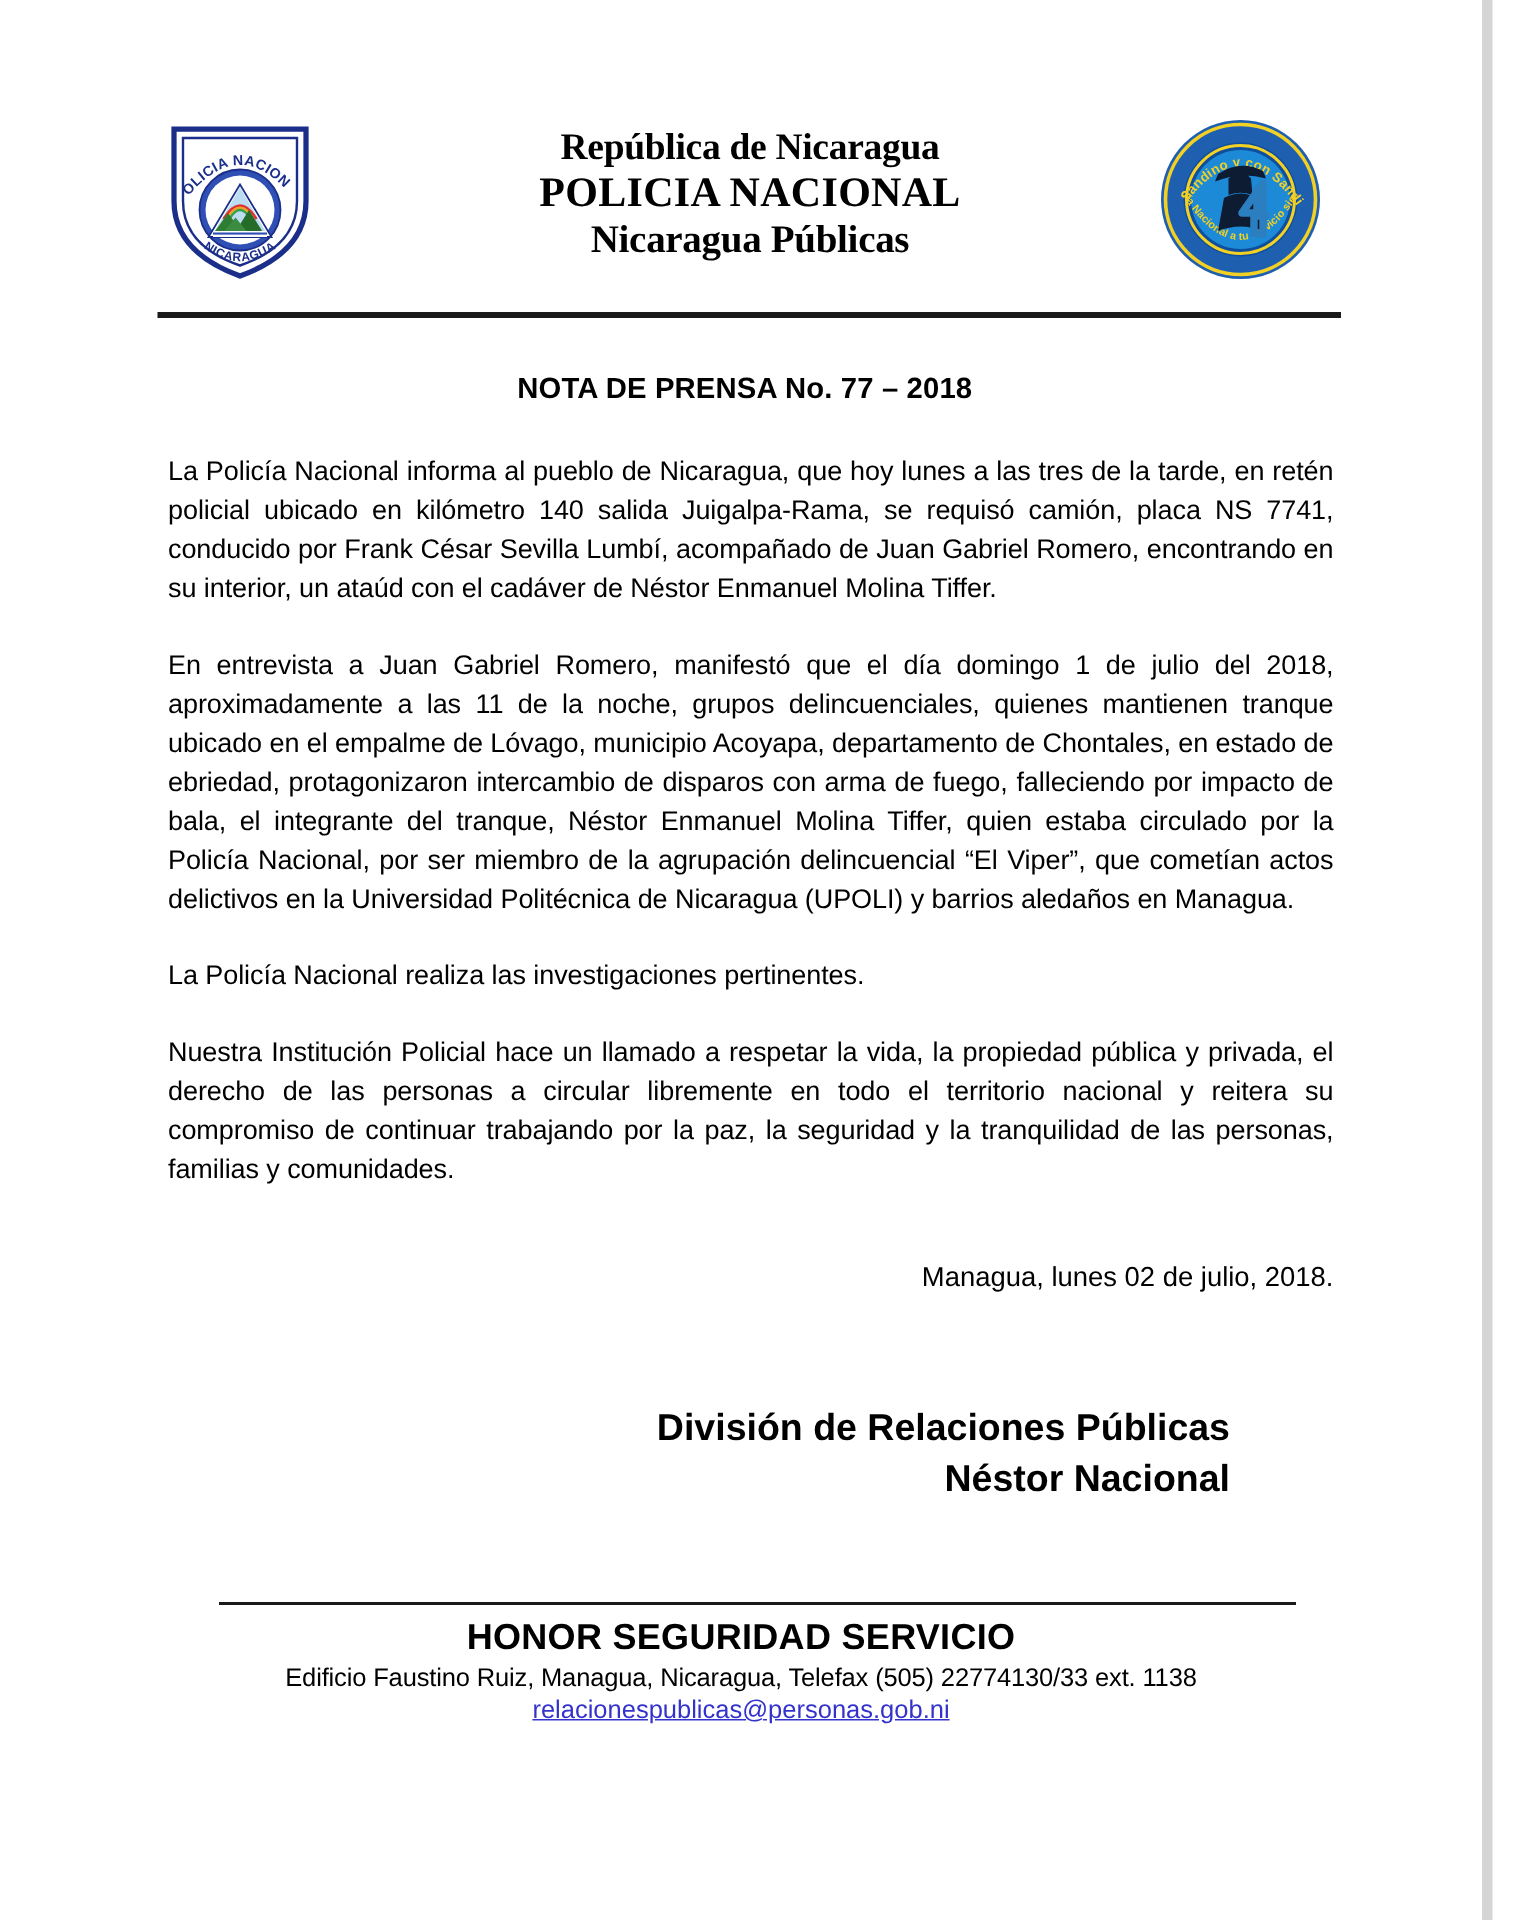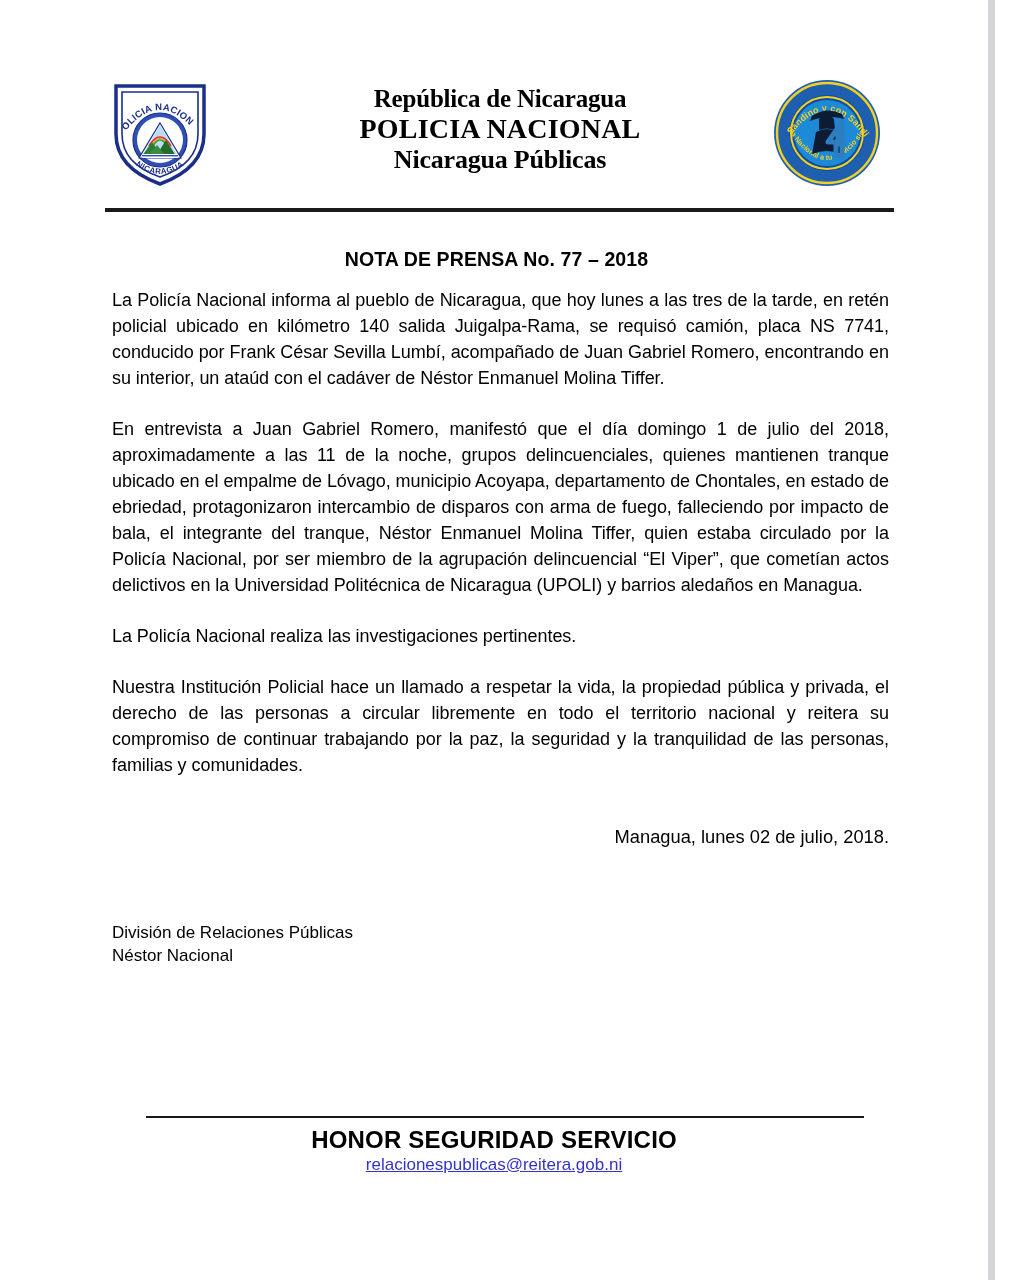--- a/index.html
+++ b/index.html
@@ -99,21 +99,21 @@
     left: 112px;
     top: 248px;
     width: 777px;
   }
 
   .nota-heading {
     text-align: center;
     font-size: 19.5px;
     font-weight: bold;
     letter-spacing: 0.1px;
-    margin: 0 0 16px 0;
+    margin: 0 0 30px 0;
     padding-right: 8px;
   }
 
   .para {
     font-size: 18px;
     line-height: 1.445;
     text-align: justify;
     margin: 0 0 25px 0;
     letter-spacing: -0.05px;
   }
@@ -124,31 +124,31 @@
   .date-line {
     font-size: 18.3px;
     line-height: 1.445;
     text-align: right;
     margin: 46px 0 0 0;
   }
 
   .signature {
     margin-top: 72px;
     width: 708px;
-    text-align: left;
-    font-size: 17px;
-    font-weight: normal;
+    text-align: right;
+    font-size: 25px;
+    font-weight: bold;
     line-height: 1.33;
   }
 
   
   .footer {
     position: absolute;
     left: 0;
-    top: 1116px;
+    top: 1068px;
     width: 988px;
     text-align: center;
   }
   .footer-rule {
     position: absolute;
     left: 146px;
     top: 0px;
     width: 718px;
     height: 2px;
     background: #1a1a1a;
@@ -277,20 +277,21 @@
 
     <div class="signature">
       <div>División de Relaciones Públicas</div>
       <div>Néstor Nacional</div>
     </div>
   </div>
 
   <div class="footer">
     <div class="footer-rule"></div>
     <div class="footer-slogan">HONOR SEGURIDAD SERVICIO</div>
-    <div><a class="footer-email">relacionespublicas@reitera.gob.ni</a></div>
+    <div class="footer-address">Edificio Faustino Ruiz, Managua, Nicaragua, Telefax (505) 22774130/33 ext. 1138</div>
+    <div><a class="footer-email">relacionespublicas@personas.gob.ni</a></div>
   </div>
 
 </div>
 
 <div class="gutter">
   <div class="gutter-line"></div>
 </div>
 
 </body></html>

